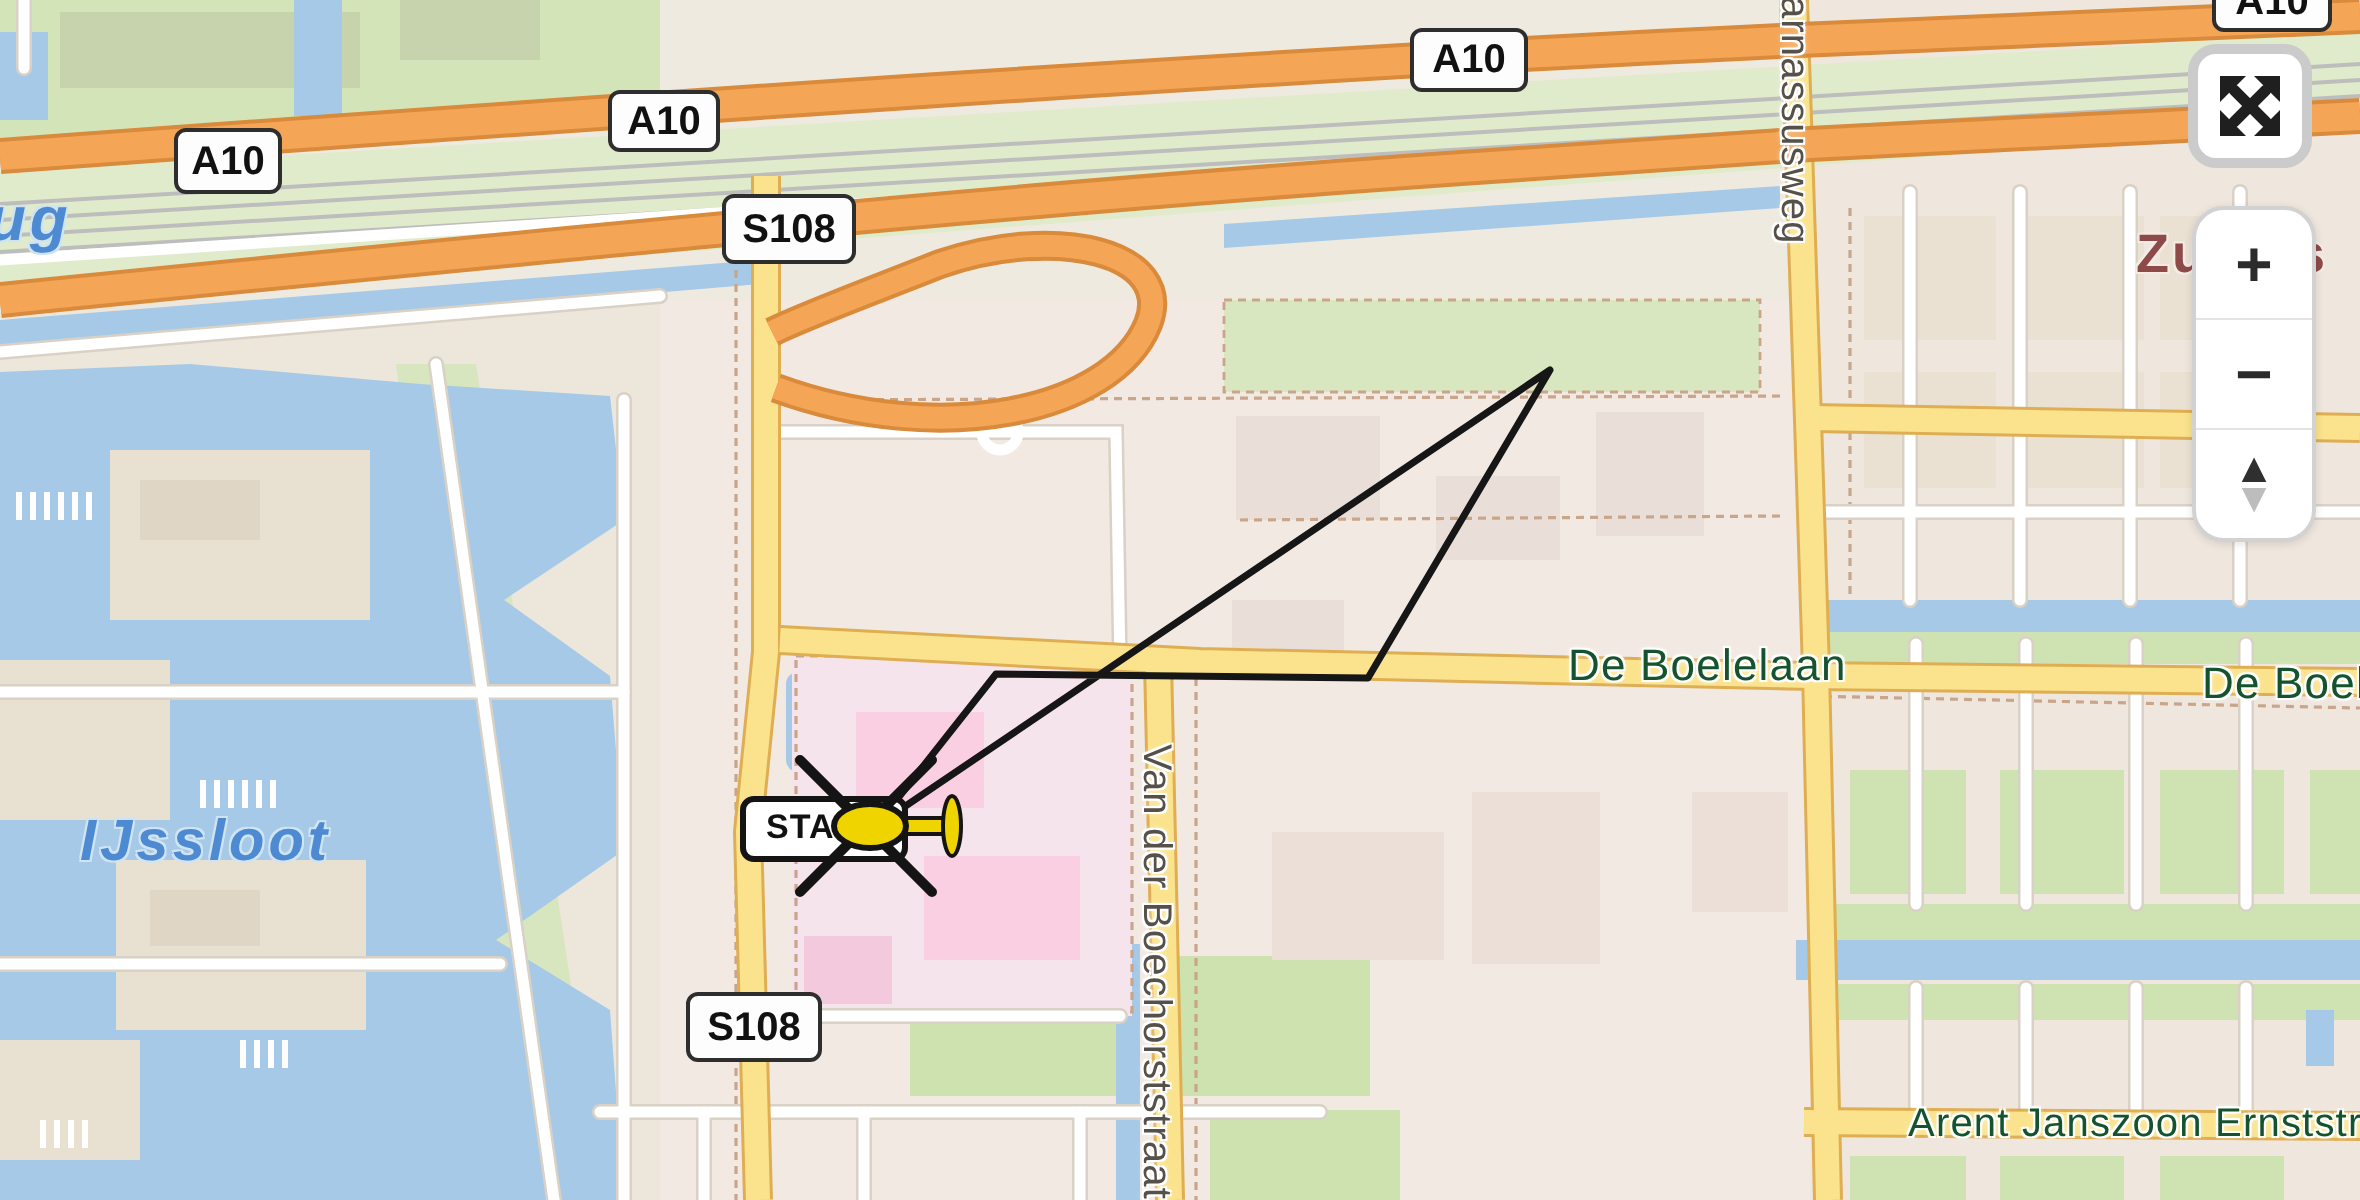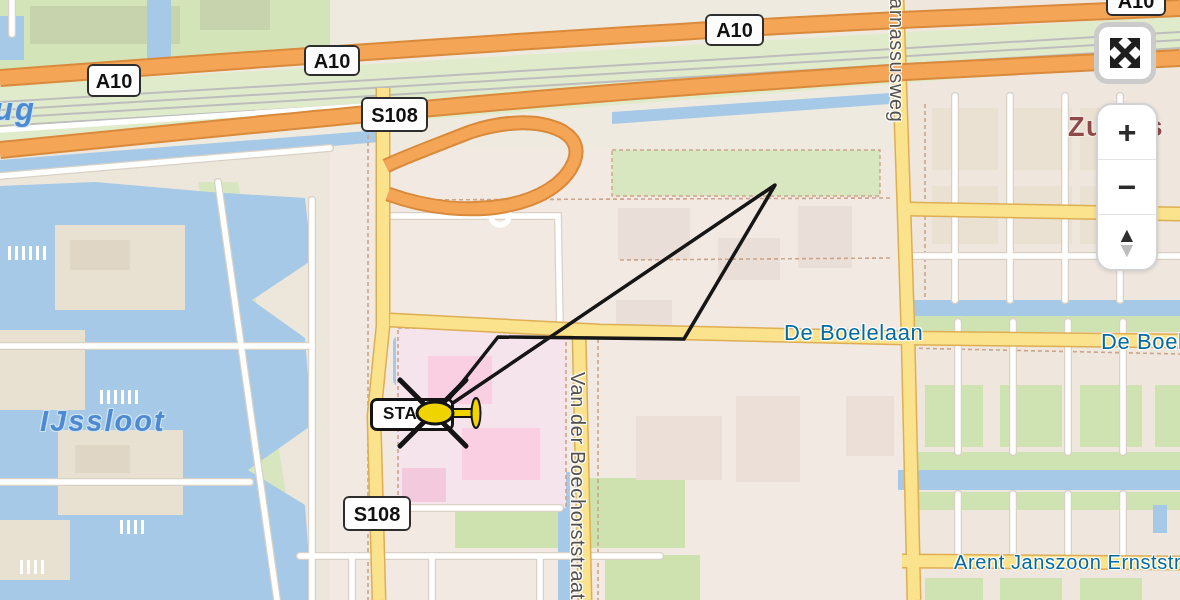--- a/index.html
+++ b/index.html
@@ -4,21 +4,21 @@
 <style>
   html,body{margin:0;padding:0;}
   body{font-family:"Liberation Sans",sans-serif;}
   #stage{position:relative;width:1180px;height:600px;overflow:hidden;background:#EFEADF;}
   #map-svg{position:absolute;left:0;top:0;z-index:0;}
   
   #label-layer{position:absolute;left:0;top:0;width:100%;height:100%;z-index:2;pointer-events:none;}
   .shield{position:absolute;display:flex;align-items:center;justify-content:center;
           background:#fdfdfd;border:2.5px solid #2e2e2e;border-radius:6px;
           color:#111;font-weight:600;font-size:20px;line-height:1;}
-  .street{position:absolute;color:#0369a1;font-weight:400;letter-spacing:.6px;white-space:nowrap;
+  .street{position:absolute;color:#14532d;font-weight:400;letter-spacing:.6px;white-space:nowrap;
           text-shadow:-1px -1px 0 #fff,1px -1px 0 #fff,-1px 1px 0 #fff,1px 1px 0 #fff,0 0 3px #fff;}
   .street.vertical{transform:rotate(90deg);transform-origin:0 0;color:#56504a;}
   .water-label{position:absolute;color:#4e8ad2;font-style:italic;font-weight:600;letter-spacing:2px;white-space:nowrap;
           text-shadow:-1px -1px 0 #cfe4f2,1px -1px 0 #cfe4f2,-1px 1px 0 #cfe4f2,1px 1px 0 #cfe4f2;}
   .district-label{position:absolute;color:#8e4a48;font-weight:700;letter-spacing:1.5px;white-space:nowrap;
           text-shadow:-1px -1px 0 #f4ece4,1px -1px 0 #f4ece4,-1px 1px 0 #f4ece4,1px 1px 0 #f4ece4;}
   
   .start-badge{position:absolute;left:370px;top:398px;height:24px;padding:1px 10px 2px 10px;z-index:4;
           background:#fff;border:3px solid #141414;border-radius:7px;
           display:flex;align-items:center;font-size:17px;font-weight:700;letter-spacing:.5px;color:#111;}

